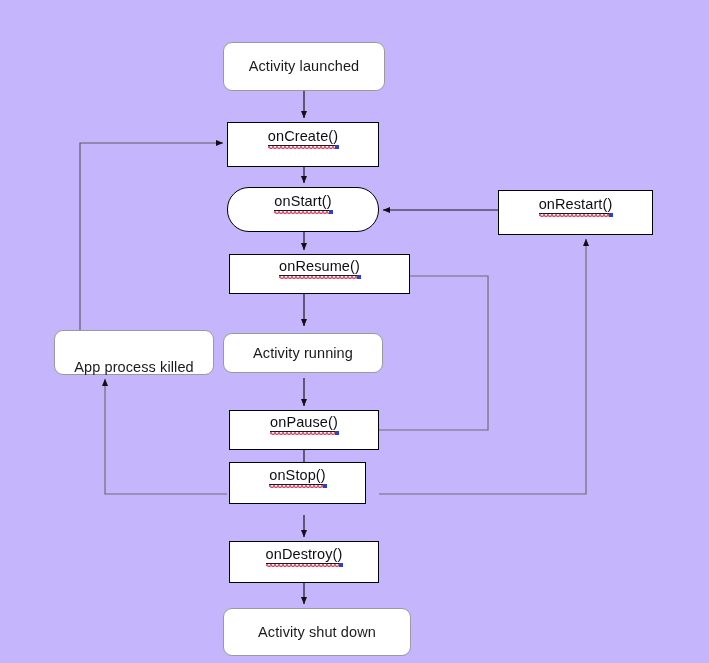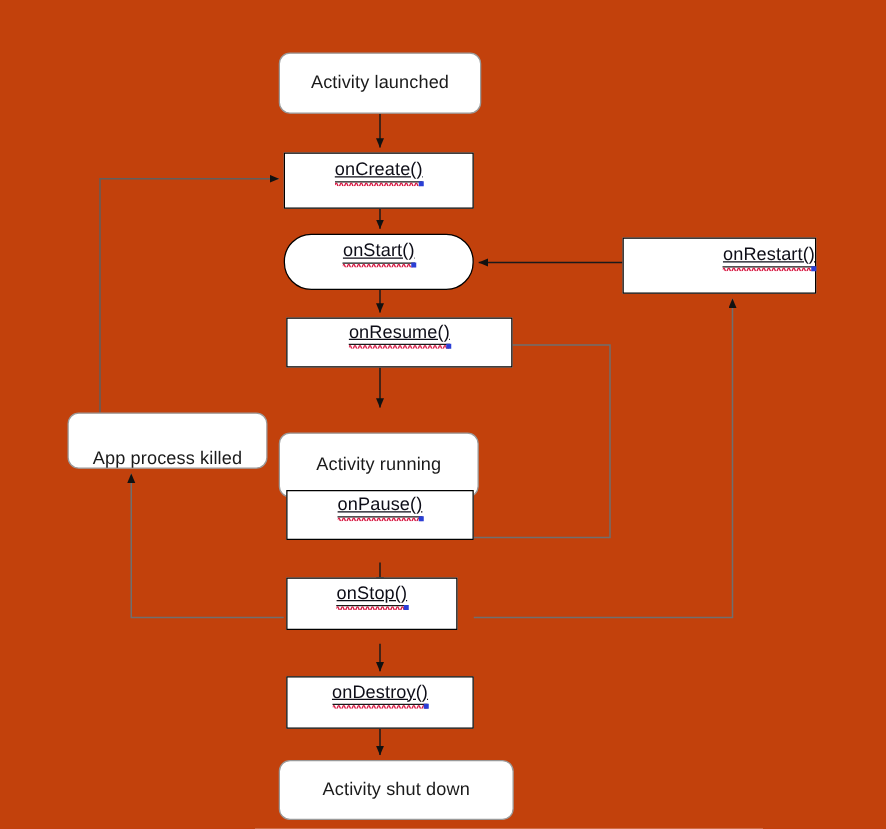--- a/index.html
+++ b/index.html
@@ -11,21 +11,21 @@
   body {
     width: 709px;
     height: 663px;
     font-family: "Liberation Sans", sans-serif;
     overflow: hidden;
   }
   #diagram-root {
     position: relative;
     width: 709px;
     height: 663px;
-    background: #c2410c;
+    background: #c4b5fd;
   }
   #flow-svg {
     position: absolute;
     left: 0;
     top: 0;
     width: 709px;
     height: 663px;
   }
   .node-box {
     position: absolute;
@@ -53,21 +53,20 @@
   
   .node-method .label-wrap {
     position: relative;
     display: inline-block;
     margin-bottom: 17px;
   }
   .node-method .node-label {
     color: #0d0d17;
     border-bottom: 1px solid #1a1a1a;
     padding-bottom: 1px;
-    text-decoration: underline;
   }
   .squiggle {
     position: absolute;
     left: 0;
     right: 0;
     bottom: -4px;
     height: 4px;
     overflow: hidden;
     pointer-events: none;
   }
@@ -126,41 +125,41 @@
             </svg>
           </span><span class="grammar-dot"></span></span>
       </div>
       <div class="node-box node-method" style="left: 227px; top: 187px; width: 152px; height: 45px; border-radius: 22px;">
         <span class="label-wrap"><span class="node-label">onStart()</span><span class="squiggle">
             <svg width="200" height="4" viewBox="0 0 200 4" xmlns="http://www.w3.org/2000/svg">
               <path d="M0,3 Q1,0 2,3 T4,3 T6,3 T8,3 T10,3 T12,3 T14,3 T16,3 T18,3 T20,3 T22,3 T24,3 T26,3 T28,3 T30,3 T32,3 T34,3 T36,3 T38,3 T40,3 T42,3 T44,3 T46,3 T48,3 T50,3 T52,3 T54,3 T56,3 T58,3 T60,3 T62,3 T64,3 T66,3 T68,3 T70,3 T72,3 T74,3 T76,3 T78,3 T80,3 T82,3 T84,3 T86,3 T88,3 T90,3 T92,3 T94,3 T96,3 T98,3 T100,3 T102,3 T104,3 T106,3 T108,3 T110,3 T112,3 T114,3" fill="none" stroke="#d81b45" stroke-width="1.1"></path>
             </svg>
           </span><span class="grammar-dot"></span></span>
       </div>
-      <div class="node-box node-method" style="left: 498px; top: 190px; width: 155px; height: 45px; justify-content: flex-end;">
+      <div class="node-box node-method" style="left: 498px; top: 190px; width: 155px; height: 45px;">
         <span class="label-wrap"><span class="node-label">onRestart()</span><span class="squiggle">
             <svg width="200" height="4" viewBox="0 0 200 4" xmlns="http://www.w3.org/2000/svg">
               <path d="M0,3 Q1,0 2,3 T4,3 T6,3 T8,3 T10,3 T12,3 T14,3 T16,3 T18,3 T20,3 T22,3 T24,3 T26,3 T28,3 T30,3 T32,3 T34,3 T36,3 T38,3 T40,3 T42,3 T44,3 T46,3 T48,3 T50,3 T52,3 T54,3 T56,3 T58,3 T60,3 T62,3 T64,3 T66,3 T68,3 T70,3 T72,3 T74,3 T76,3 T78,3 T80,3 T82,3 T84,3 T86,3 T88,3 T90,3 T92,3 T94,3 T96,3 T98,3 T100,3 T102,3 T104,3 T106,3 T108,3 T110,3 T112,3 T114,3" fill="none" stroke="#d81b45" stroke-width="1.1"></path>
             </svg>
           </span><span class="grammar-dot"></span></span>
       </div>
       <div class="node-box node-method" style="left: 229px; top: 254px; width: 181px; height: 40px;">
         <span class="label-wrap"><span class="node-label">onResume()</span><span class="squiggle">
             <svg width="200" height="4" viewBox="0 0 200 4" xmlns="http://www.w3.org/2000/svg">
               <path d="M0,3 Q1,0 2,3 T4,3 T6,3 T8,3 T10,3 T12,3 T14,3 T16,3 T18,3 T20,3 T22,3 T24,3 T26,3 T28,3 T30,3 T32,3 T34,3 T36,3 T38,3 T40,3 T42,3 T44,3 T46,3 T48,3 T50,3 T52,3 T54,3 T56,3 T58,3 T60,3 T62,3 T64,3 T66,3 T68,3 T70,3 T72,3 T74,3 T76,3 T78,3 T80,3 T82,3 T84,3 T86,3 T88,3 T90,3 T92,3 T94,3 T96,3 T98,3 T100,3 T102,3 T104,3 T106,3 T108,3 T110,3 T112,3 T114,3" fill="none" stroke="#d81b45" stroke-width="1.1"></path>
             </svg>
           </span><span class="grammar-dot"></span></span>
       </div>
       <div class="node-box node-terminal" style="left: 54px; top: 330px; width: 160px; height: 45px; align-items: flex-end;">
         <span class="node-label">App process killed</span>
       </div>
-      <div class="node-box node-terminal" style="left: 223px; top: 346px; width: 160px; height: 52px;">
+      <div class="node-box node-terminal" style="left: 223px; top: 333px; width: 160px; height: 40px;">
         <span class="node-label">Activity running</span>
       </div>
-      <div class="node-box node-method" style="left: 229px; top: 392px; width: 150px; height: 40px;">
+      <div class="node-box node-method" style="left: 229px; top: 410px; width: 150px; height: 40px;">
         <span class="label-wrap"><span class="node-label">onPause()</span><span class="squiggle">
             <svg width="200" height="4" viewBox="0 0 200 4" xmlns="http://www.w3.org/2000/svg">
               <path d="M0,3 Q1,0 2,3 T4,3 T6,3 T8,3 T10,3 T12,3 T14,3 T16,3 T18,3 T20,3 T22,3 T24,3 T26,3 T28,3 T30,3 T32,3 T34,3 T36,3 T38,3 T40,3 T42,3 T44,3 T46,3 T48,3 T50,3 T52,3 T54,3 T56,3 T58,3 T60,3 T62,3 T64,3 T66,3 T68,3 T70,3 T72,3 T74,3 T76,3 T78,3 T80,3 T82,3 T84,3 T86,3 T88,3 T90,3 T92,3 T94,3 T96,3 T98,3 T100,3 T102,3 T104,3 T106,3 T108,3 T110,3 T112,3 T114,3" fill="none" stroke="#d81b45" stroke-width="1.1"></path>
             </svg>
           </span><span class="grammar-dot"></span></span>
       </div>
       <div class="node-box node-method" style="left: 229px; top: 462px; width: 137px; height: 42px;">
         <span class="label-wrap"><span class="node-label">onStop()</span><span class="squiggle">
             <svg width="200" height="4" viewBox="0 0 200 4" xmlns="http://www.w3.org/2000/svg">
               <path d="M0,3 Q1,0 2,3 T4,3 T6,3 T8,3 T10,3 T12,3 T14,3 T16,3 T18,3 T20,3 T22,3 T24,3 T26,3 T28,3 T30,3 T32,3 T34,3 T36,3 T38,3 T40,3 T42,3 T44,3 T46,3 T48,3 T50,3 T52,3 T54,3 T56,3 T58,3 T60,3 T62,3 T64,3 T66,3 T68,3 T70,3 T72,3 T74,3 T76,3 T78,3 T80,3 T82,3 T84,3 T86,3 T88,3 T90,3 T92,3 T94,3 T96,3 T98,3 T100,3 T102,3 T104,3 T106,3 T108,3 T110,3 T112,3 T114,3" fill="none" stroke="#d81b45" stroke-width="1.1"></path>

